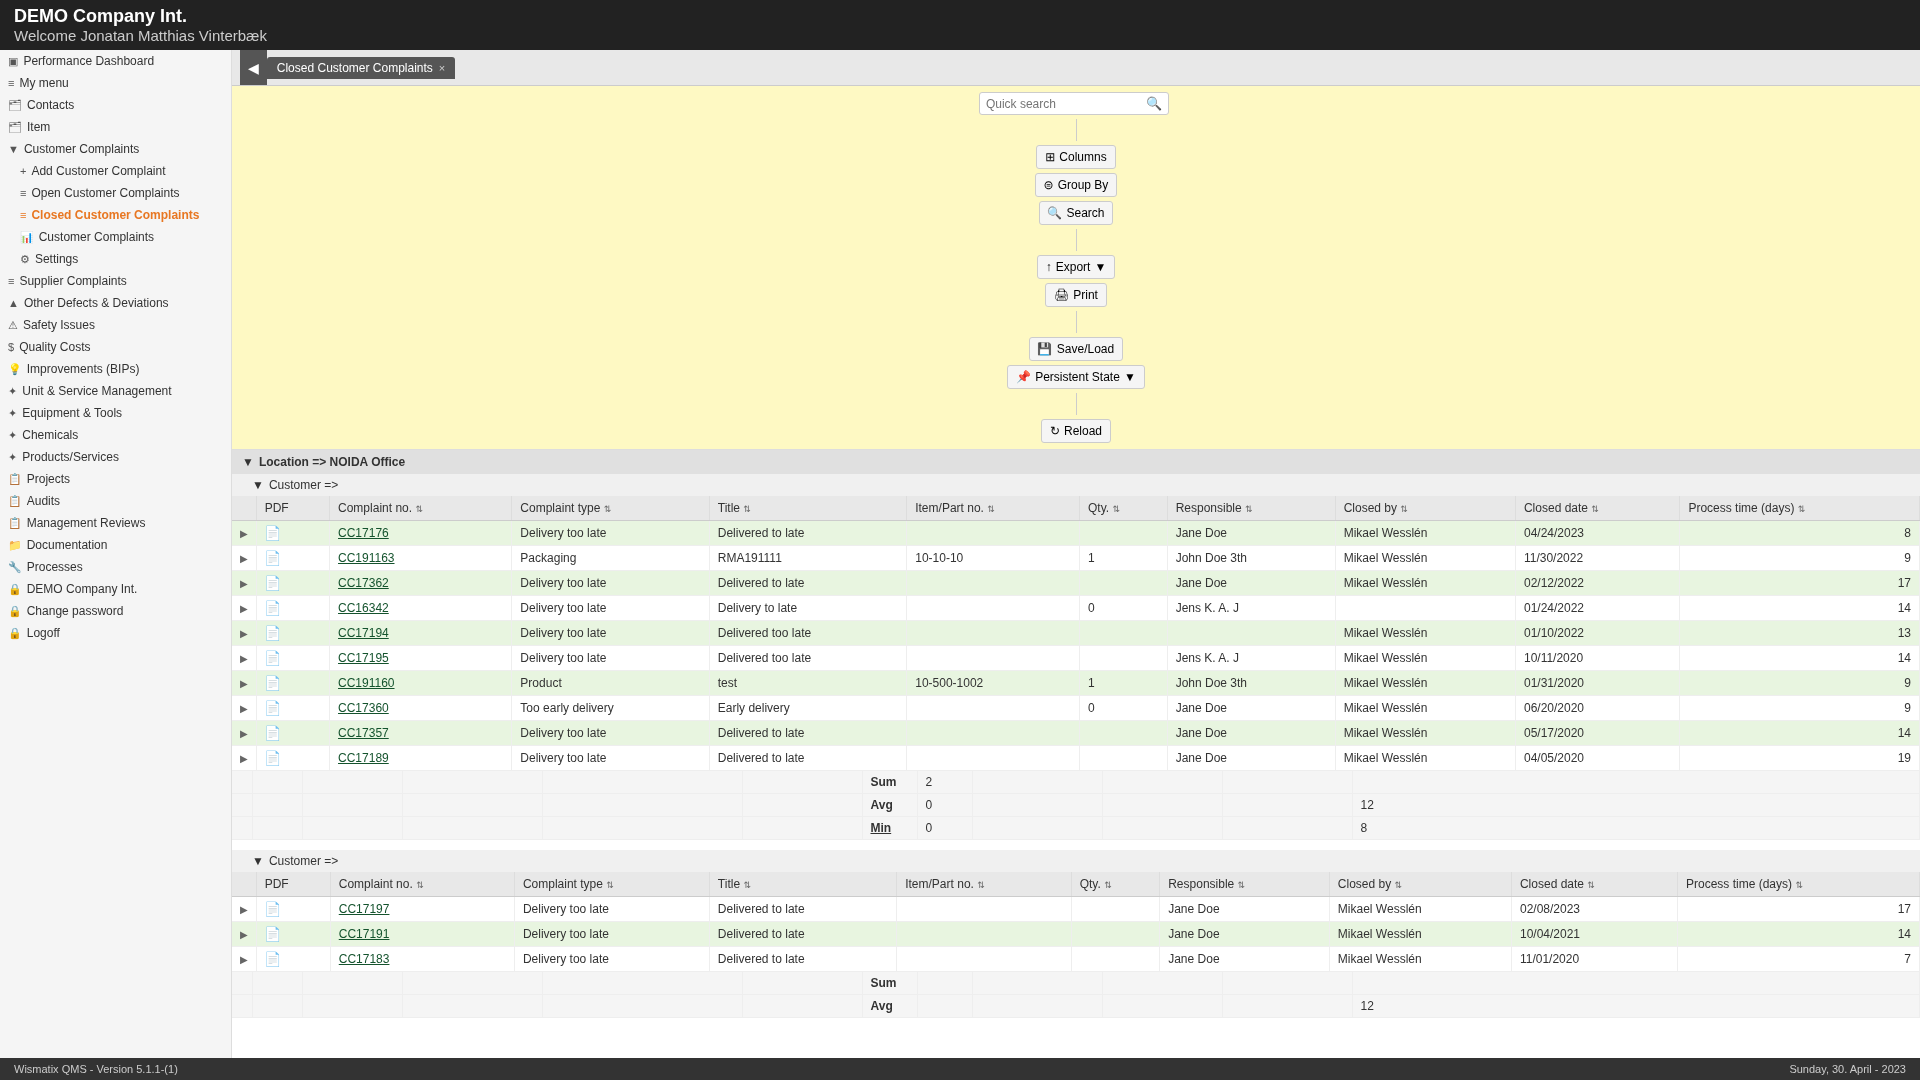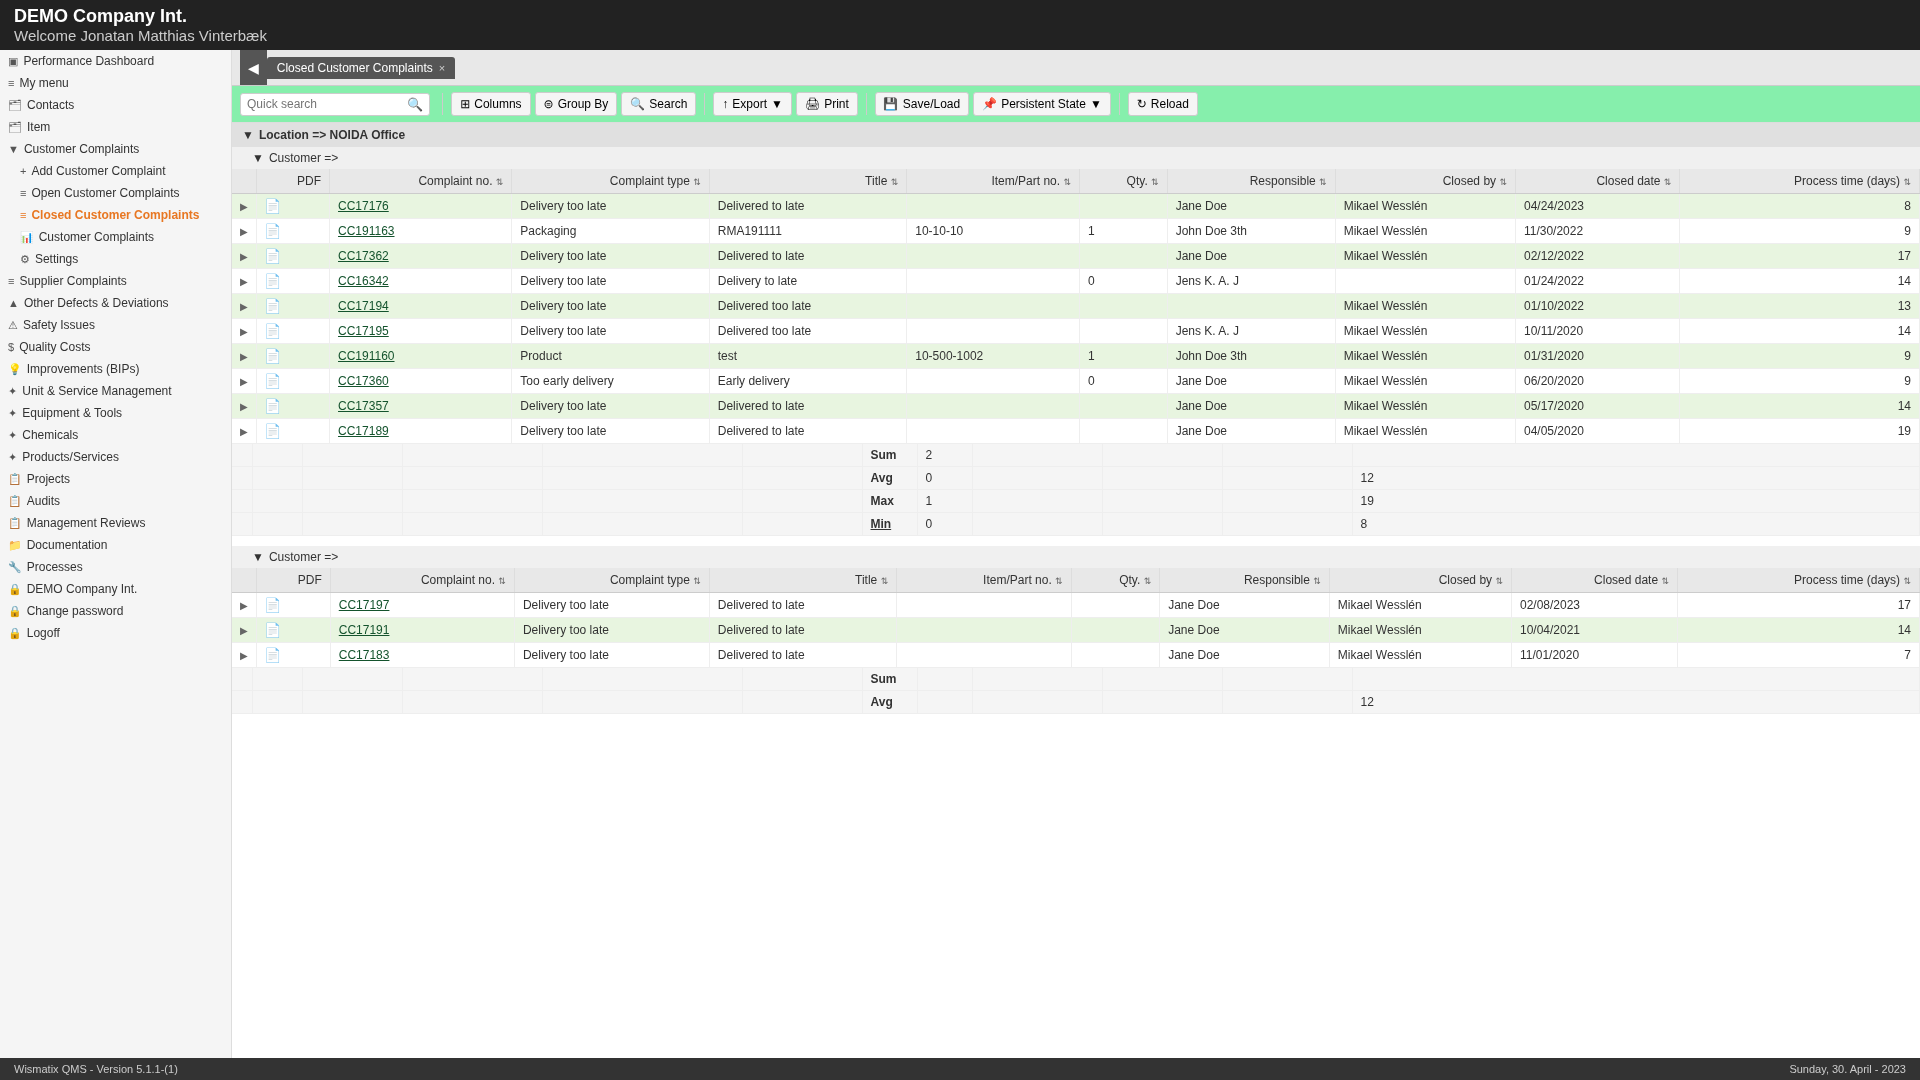--- a/index.html
+++ b/index.html
@@ -26,37 +26,37 @@
 
     
     .tab-bar { background: #e8e8e8; border-bottom: 1px solid #ccc; padding: 0 8px; display: flex; align-items: center; flex-shrink: 0; height: 36px; }
     .tab { display: flex; align-items: center; background: #555; color: #fff; padding: 4px 10px; border-radius: 3px 3px 0 0; font-size: 12px; cursor: pointer; margin-right: 4px; }
     .tab .close-btn { margin-left: 6px; cursor: pointer; color: #ccc; font-size: 11px; }
 
     
     .page-header { background: #3a3a3a; color: #fff; padding: 8px 14px; font-size: 15px; font-weight: bold; flex-shrink: 0; }
 
     
-    .toolbar { background: #86efac; border-bottom: 1px solid #ddd; padding: 6px 8px; display: flex; align-items: center; gap: 4px; flex-shrink: 0; }
+    .toolbar { background: #fef9c3; border-bottom: 1px solid #ddd; padding: 6px 8px; display: flex; align-items: center; gap: 4px; flex-shrink: 0; flex-direction: column; }
     .search-box { display: flex; align-items: center; border: 1px solid #ccc; border-radius: 3px; padding: 3px 6px; background: #fff; margin-right: 4px; }
     .search-box input { border: none; outline: none; font-size: 12px; width: 160px; color: #999; }
     .search-icon { color: #666; font-size: 13px; cursor: pointer; }
     .divider-v { width: 1px; height: 22px; background: #ccc; margin: 0 4px; }
     .btn { display: flex; align-items: center; gap: 4px; padding: 4px 8px; border: 1px solid #ccc; border-radius: 3px; background: #f5f5f5; cursor: pointer; font-size: 12px; white-space: nowrap; }
     .btn .btn-icon { font-size: 12px; }
 
     
     .table-area { flex: 1; overflow-y: auto; background: #fff; padding: 0; }
 
     .section-header { background: #e0e0e0; padding: 5px 10px; font-weight: bold; font-size: 12px; cursor: pointer; display: flex; align-items: center; gap: 5px; }
     .subsection-header { background: #f0f0f0; padding: 4px 20px; font-size: 12px; cursor: pointer; display: flex; align-items: center; gap: 5px; }
 
     table { width: 100%; border-collapse: collapse; font-size: 12px; }
     thead tr { background: #e8e8e8; }
-    th { padding: 5px 8px; text-align: right; border-bottom: 1px solid #ccc; border-right: 1px solid #ddd; font-weight: normal; white-space: nowrap; cursor: pointer; }
+    th { padding: 5px 8px; text-align: left; border-bottom: 1px solid #ccc; border-right: 1px solid #ddd; font-weight: normal; white-space: nowrap; cursor: pointer; }
     th .sort-icon { font-size: 9px; color: #666; }
     td { padding: 4px 8px; border-bottom: 1px solid #eee; border-right: 1px solid #eee; white-space: nowrap; }
     .row-expand { color: #666; cursor: pointer; font-size: 10px; }
     .pdf-icon { color: #c00; font-size: 14px; }
     .complaint-link { color: #14532d; text-decoration: underline; cursor: pointer; }
     .row-highlight td { background: #e8f5e0; }
     .summary-row td { background: #f5f5f5; font-weight: normal; }
 
     
     .footer { background: #333; color: #ccc; font-size: 11px; padding: 5px 14px; display: flex; justify-content: space-between; align-items: center; flex-shrink: 0; }
@@ -451,34 +451,20 @@
               <td></td>
             <td style="border-bottom:1px solid #eee; padding:4px 8px;">12</td>
           </tr>
           <tr class="summary-row">
             <td></td>
               <td></td>
               <td></td>
               <td></td>
               <td></td>
               <td></td>
-            <td style="font-weight:bold; border-bottom:1px solid #eee; padding:4px 8px;">Max</td>
-            <td style="border-bottom:1px solid #eee; padding:4px 8px;">1</td>
-            <td></td>
-              <td></td>
-              <td></td>
-            <td style="border-bottom:1px solid #eee; padding:4px 8px;">19</td>
-          </tr>
-          <tr class="summary-row">
-            <td></td>
-              <td></td>
-              <td></td>
-              <td></td>
-              <td></td>
-              <td></td>
             <td style="font-weight:bold; border-bottom:1px solid #eee; padding:4px 8px;text-decoration:underline;">Min</td>
             <td style="border-bottom:1px solid #eee; padding:4px 8px;">0</td>
             <td></td>
               <td></td>
               <td></td>
             <td style="border-bottom:1px solid #eee; padding:4px 8px;">8</td>
           </tr>
         </tbody>
       </table>
 

